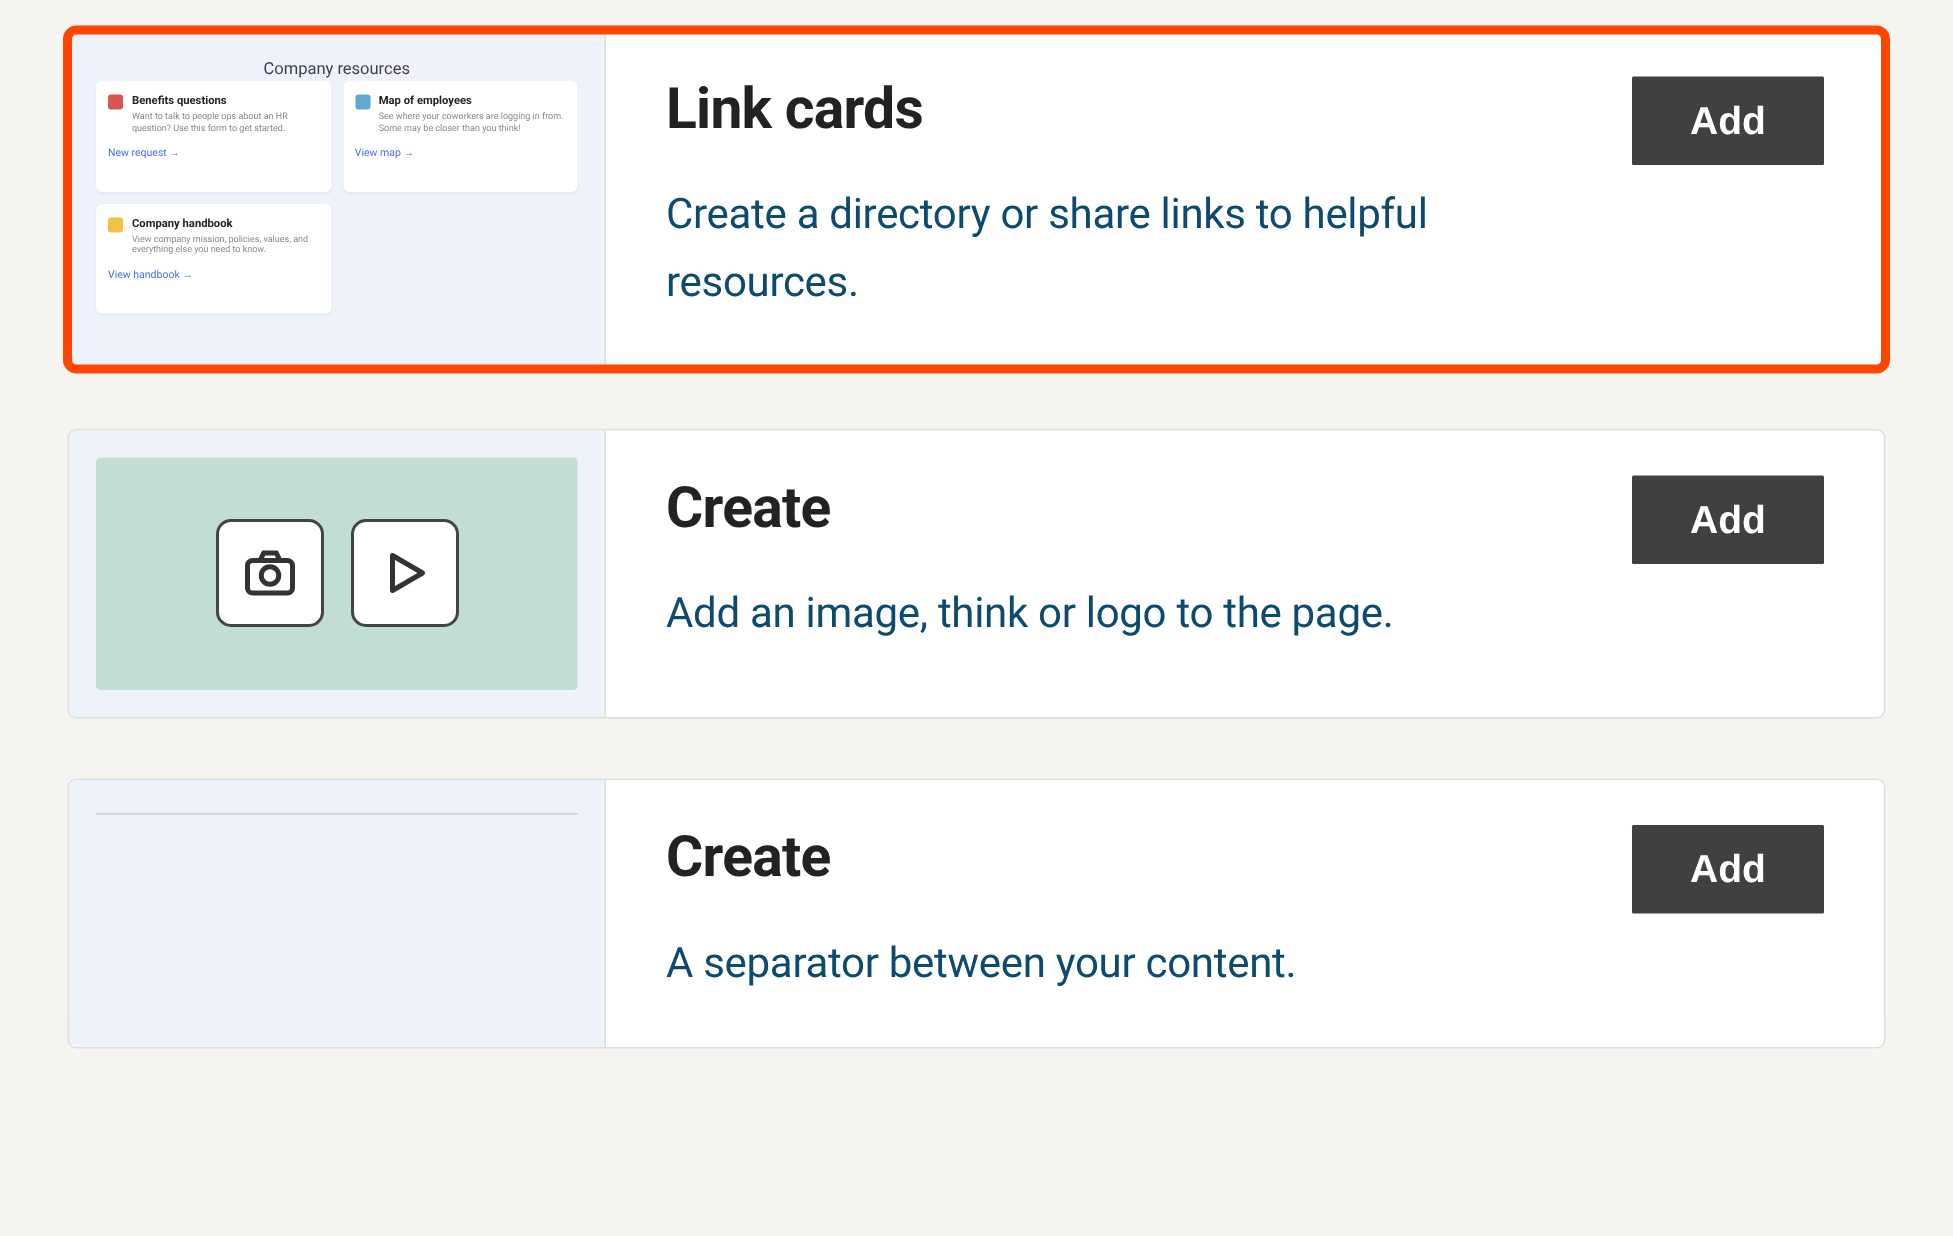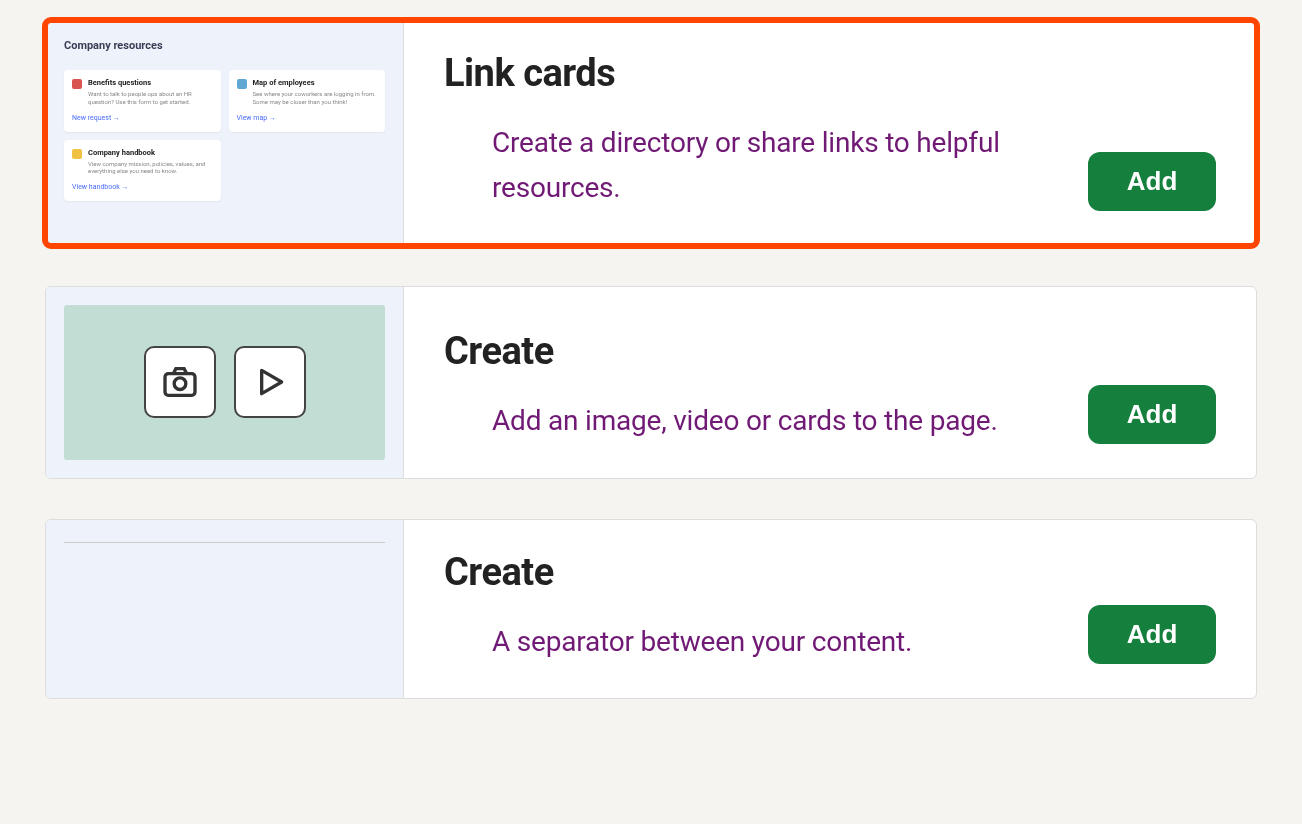--- a/index.html
+++ b/index.html
@@ -32,72 +32,72 @@
       border-right: 1px solid #ddd;
       padding: 18px;
       display: flex;
       align-items: flex-start;
       justify-content: center;
     }
     .content-pane {
       flex: 1;
       padding: 30px 40px 34px 40px;
       display: flex;
-      align-items: flex-end;
+      align-items: flex-start;
       gap: 8px;
     }
     .content-text {
       flex: 1;
     }
     .content-title {
       font-size: 38px;
       font-weight: 700;
       color: #222;
       margin-bottom: 26px;
       letter-spacing: -0.5px;
     }
     .content-desc {
       font-size: 28px;
-      color: #701a75;
+      color: #0c4a6e;
       line-height: 1.6;
       letter-spacing: -0.2px;
-      margin-left: 48px;
     }
     .add-button {
-      background: #15803d;
+      background: #404040;
       color: #fff;
       border: none;
-      border-radius: 12px;
+      border-radius: 1px;
       padding: 14px 28px;
       font-size: 26px;
       font-weight: 700;
       cursor: pointer;
       min-width: 128px;
       text-align: center;
     }
 
     
     .linkcards-mock {
       width: 100%;
     }
     .mock-heading {
       font-size: 11px;
-      font-weight: 700;
+      font-weight: 400;
       color: #3a3e55;
-      margin-bottom: 18px;
+      margin-bottom: 2px;
+      text-align: center;
     }
     .mock-grid {
       display: grid;
       grid-template-columns: 1fr 1fr;
       gap: 8px;
     }
     .mock-card {
       background: #fff;
       border-radius: 4px;
-      padding: 8px 8px 10px 8px;
+      padding: 8px 8px 22px 8px;
       box-shadow: 0 1px 2px rgba(0,0,0,0.05);
     }
     .mock-card-top {
       display: flex;
       gap: 6px;
       align-items: flex-start;
     }
     .mock-icon {
       width: 10px;
       height: 10px;
@@ -224,21 +224,21 @@
       <div class="media-tile">
         <svg viewBox="0 0 24 24" fill="none" stroke="#333" stroke-width="2">
           <polygon points="7,5 19,12 7,19" stroke-linejoin="round"></polygon>
         </svg>
       </div>
     </div>
   </div>
   <div class="content-pane">
     <div class="content-text">
       <h2 class="content-title">Create</h2>
-      <p class="content-desc">Add an image, video or cards to the page.</p>
+      <p class="content-desc">Add an image, think or logo to the page.</p>
     </div>
     <button class="add-button">Add</button>
   </div>
 </div>
 
 <div class="option-card">
   <div class="preview-pane">
     <div class="divider-mock">
       <div class="divider-line"></div>
     </div>

